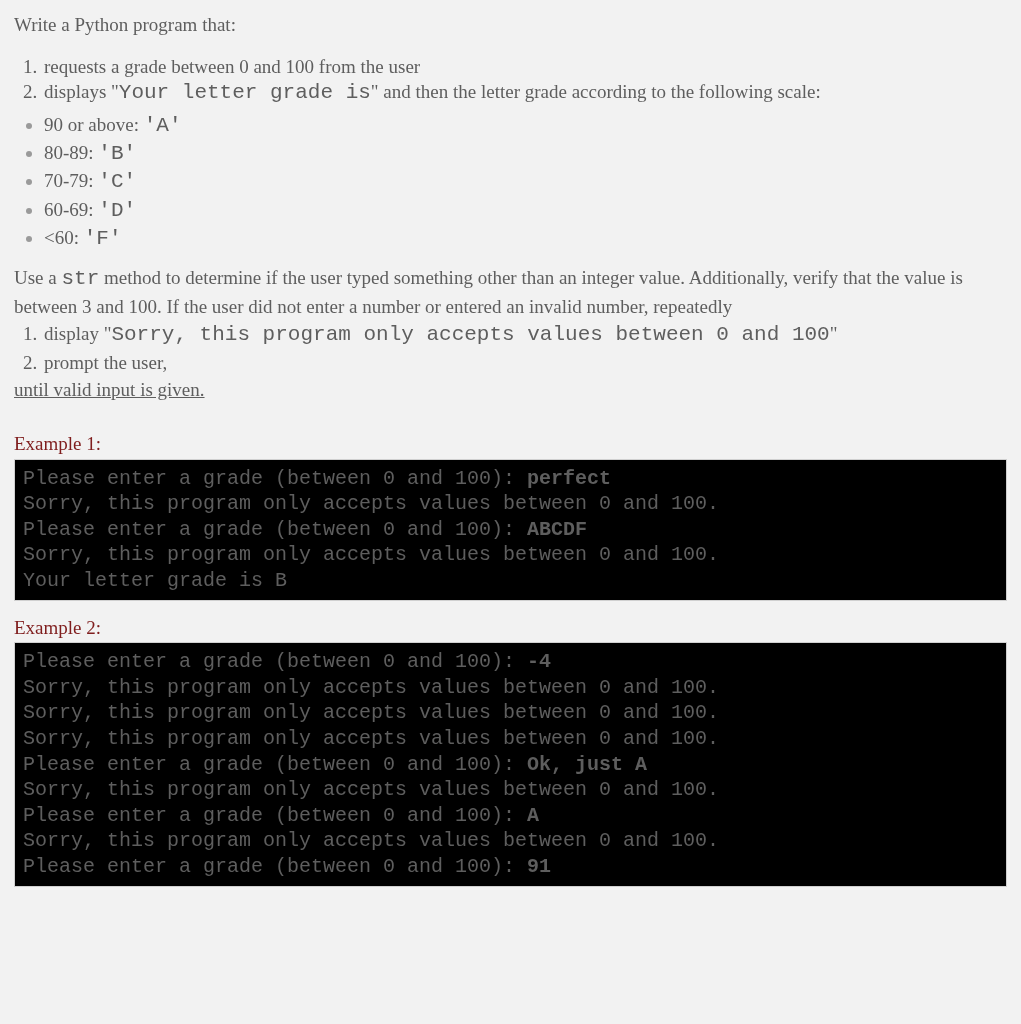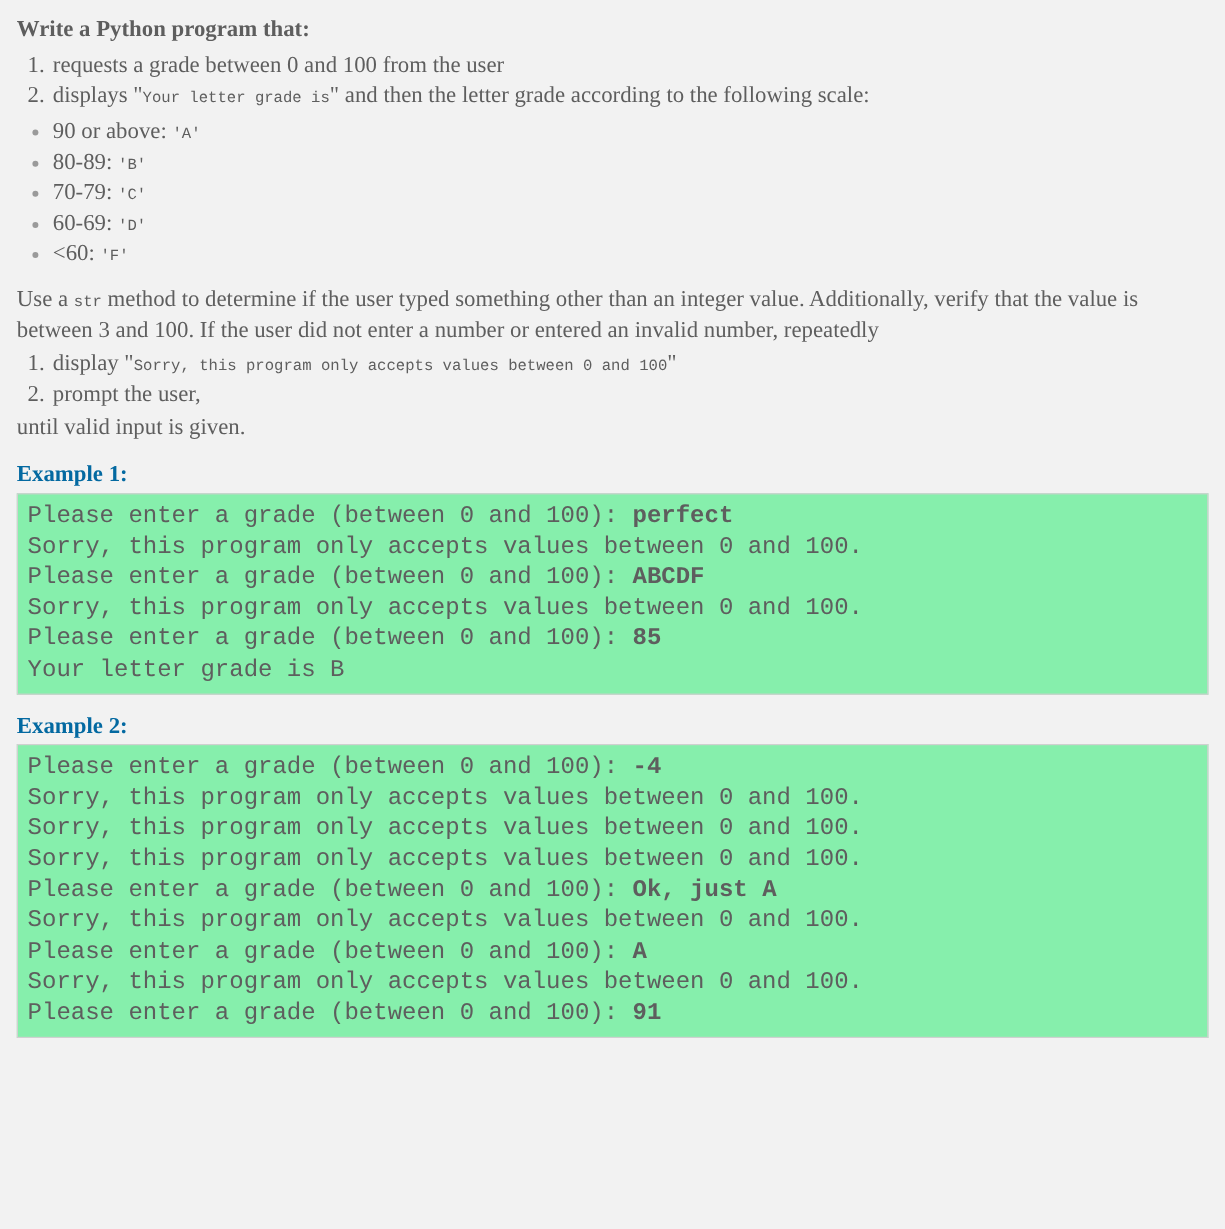--- a/index.html
+++ b/index.html
@@ -10,70 +10,70 @@
   }
   body {
     padding: 12px 14px;
     box-sizing: border-box;
     font-family: Georgia, 'Times New Roman', Times, serif;
     font-size: 19px;
     color: #5e5e5e;
     line-height: 1.35;
   }
   .intro {
-    margin-bottom: 4px;
-    font-weight: bold;
+    margin-bottom: 16px;
   }
   ol.req {
     margin: 0 0 4px 0;
     padding-left: 28px;
   }
   ol.req li {
     padding-left: 2px;
   }
   ul.scale {
     list-style: disc;
     margin: 0 0 12px 0;
     padding-left: 30px;
     color: #5e5e5e;
   }
   ul.scale li::marker {
     color: #9a9a9a;
   }
   code, .mono {
     font-family: 'Courier New', Courier, monospace;
-    font-size: 13px;
+    font-size: 21px;
     color: #5e5e5e;
   }
   p {
     margin: 0;
   }
   .para {
     margin-bottom: 2px;
     margin-top: 8px;
   }
   ol.err {
     margin: 0 0 2px 0;
     padding-left: 28px;
   }
   ol.err li {
     padding-left: 2px;
   }
   .until {
-    margin-bottom: 14px;
+    margin-bottom: 28px;
+    text-decoration: underline;
   }
   .ex-label {
-    font-weight: bold;
-    color: #0369a1;
+    font-weight: normal;
+    color: #7f1d1d;
     margin-top: 14px;
     margin-bottom: 2px;
   }
   .console {
     border: 1px solid #d0d0d0;
-    background: #86efac;
+    background: #000000;
     padding: 6px 8px;
     margin-bottom: 12px;
     font-family: 'Courier New', Courier, monospace;
     font-size: 20px;
     color: #5e5e5e;
     line-height: 1.28;
     white-space: normal;
   }
   .console .line {
     display: block;
@@ -118,21 +118,20 @@
 </ol>
 
 <p class="until">until valid input is given.</p>
 
 <p class="ex-label">Example 1:</p>
 <div class="console">
   <span class="line"><span>Please enter a grade (between 0 and 100): </span><b>perfect</b></span>
   <span class="line">Sorry, this program only accepts values between 0 and 100.</span>
   <span class="line"><span>Please enter a grade (between 0 and 100): </span><b>ABCDF</b></span>
   <span class="line">Sorry, this program only accepts values between 0 and 100.</span>
-  <span class="line"><span>Please enter a grade (between 0 and 100): </span><b>85</b></span>
   <span class="line">Your letter grade is B</span>
 </div>
 
 <p class="ex-label">Example 2:</p>
 <div class="console">
   <span class="line"><span>Please enter a grade (between 0 and 100): </span><b>-4</b></span>
   <span class="line">Sorry, this program only accepts values between 0 and 100.</span>
   <span class="line">Sorry, this program only accepts values between 0 and 100.</span>
   <span class="line">Sorry, this program only accepts values between 0 and 100.</span>
   <span class="line"><span>Please enter a grade (between 0 and 100): </span><b>Ok, just A</b></span>

